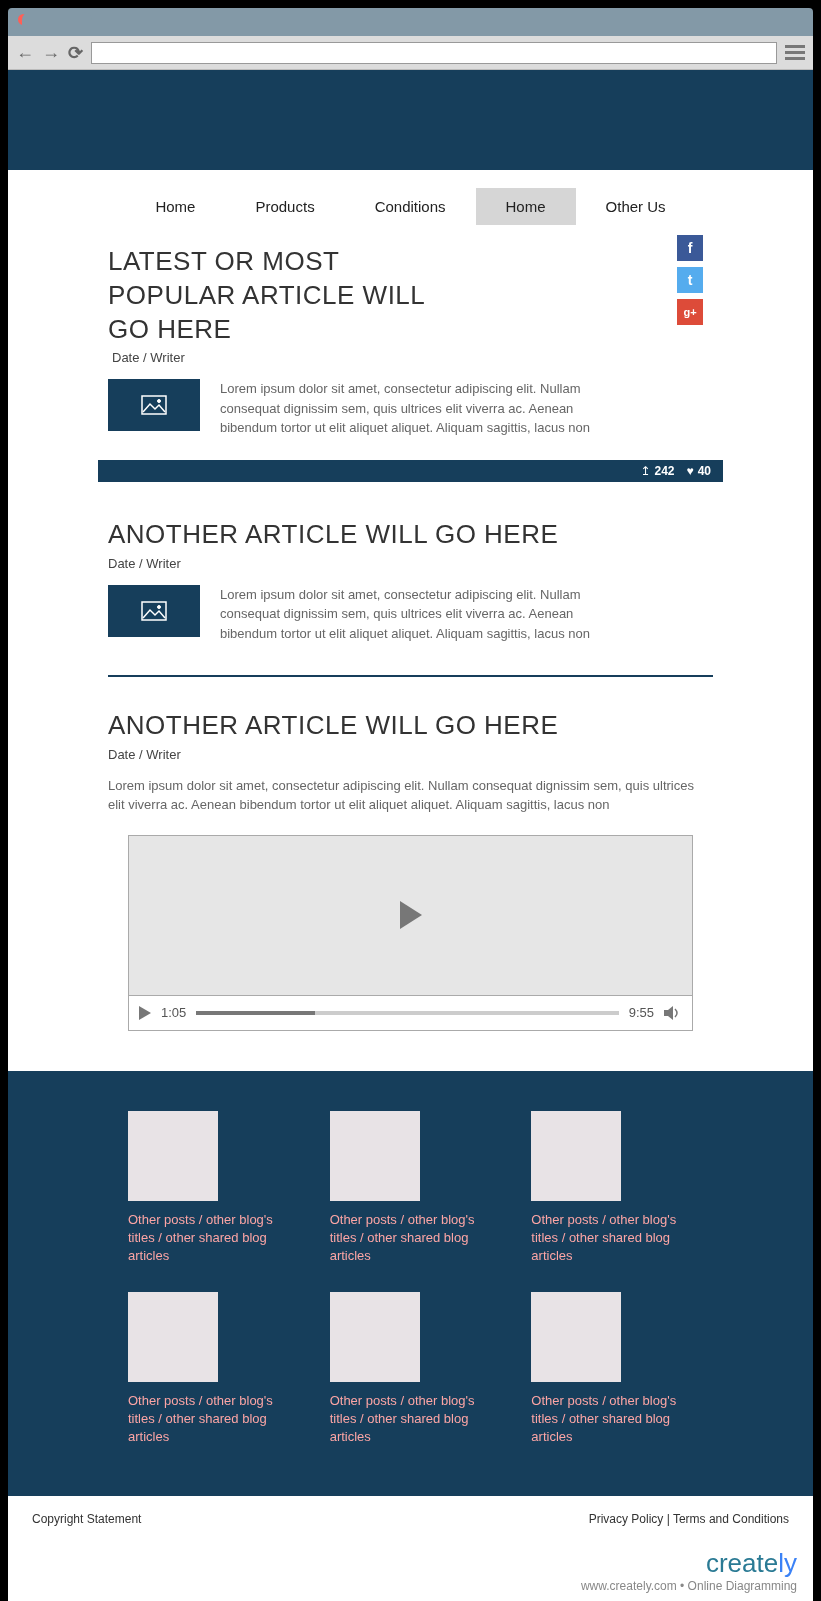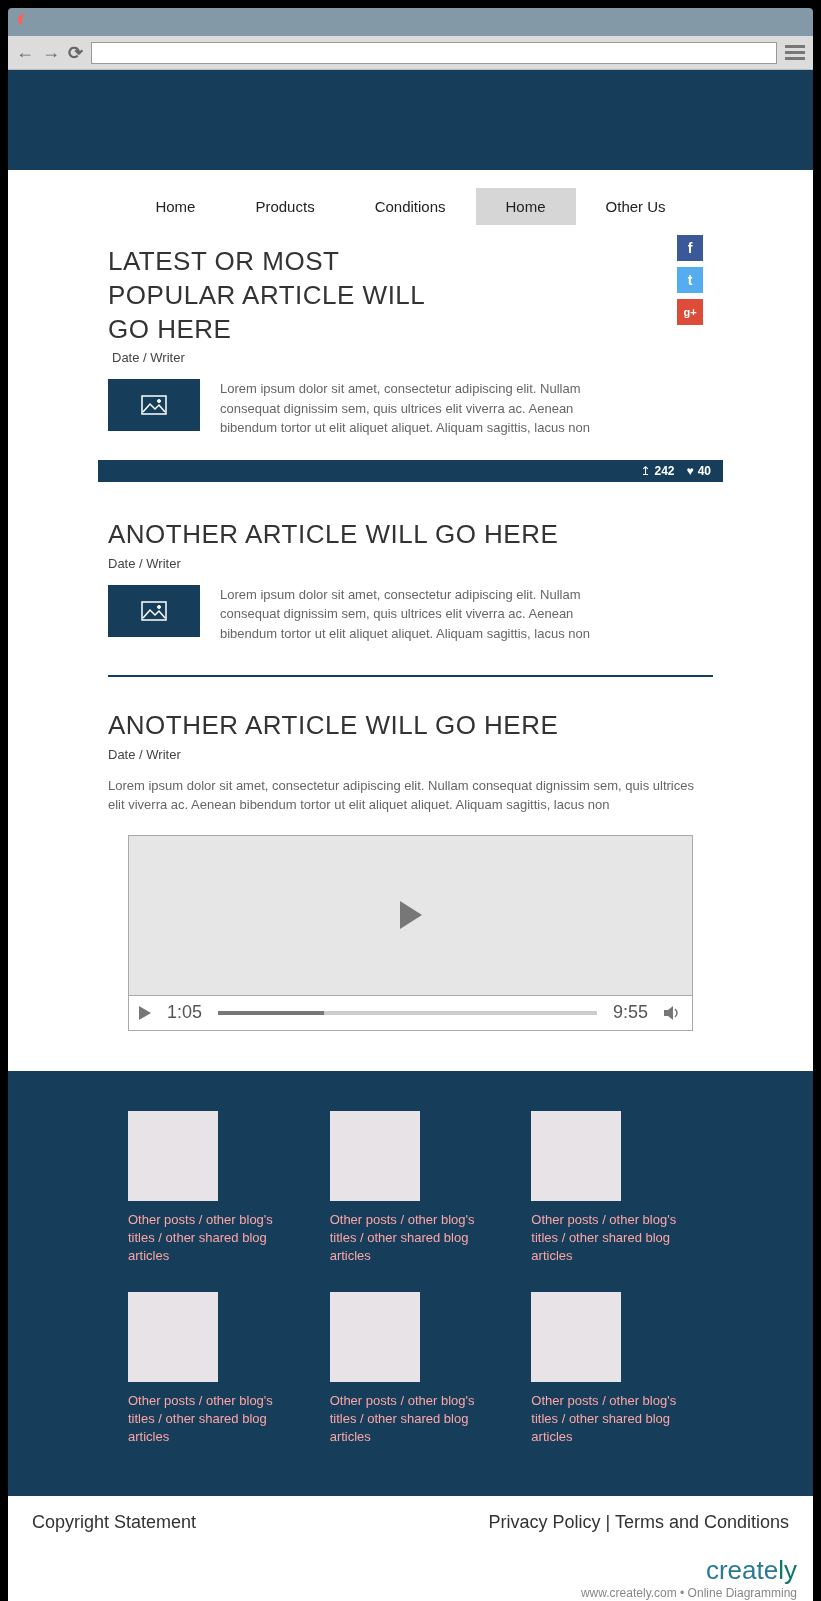--- a/index.html
+++ b/index.html
@@ -34,35 +34,35 @@
   .tw{background:#55acee;}
   .gp{background:#dd4b39;font-size:11px;}
   .stat-bar{background:#163e5b;color:#fff;font-size:12px;height:22px;display:flex;align-items:center;justify-content:flex-end;padding:0 12px;gap:12px;margin:22px -10px 0;}
   .stat-item{display:flex;align-items:center;gap:4px;}
   .divider{border:none;border-top:2px solid #163e5b;margin:32px 0;}
   .article2{margin-top:36px;}
   .article3 .excerpt{max-width:none;margin-bottom:20px;}
   .video{border:1px solid #aaa;margin:10px 20px 0;}
   .video-screen{background:#e6e6e6;height:160px;display:flex;align-items:center;justify-content:center;border-bottom:1px solid #aaa;}
   .play-triangle{width:0;height:0;border-left:22px solid #777;border-top:14px solid transparent;border-bottom:14px solid transparent;}
-  .video-controls{height:34px;display:flex;align-items:center;padding:0 10px;gap:16px;font-size:18px;color:#555;}
+  .video-controls{height:34px;display:flex;align-items:center;padding:0 10px;gap:10px;font-size:13px;color:#555;}
   .small-play{width:0;height:0;border-left:12px solid #777;border-top:7px solid transparent;border-bottom:7px solid transparent;}
   .progress{flex:1;height:4px;background:#ccc;position:relative;}
   .progress-fill{position:absolute;left:0;top:0;height:100%;width:28%;background:#777;}
   .speaker{display:flex;align-items:center;}
   .footer-grid{background:#163e5b;padding:40px 120px 50px;display:grid;grid-template-columns:repeat(3,1fr);gap:26px 40px;}
   .grid-item{color:#fca5a5;}
   .grid-thumb{width:90px;height:90px;background:#e8e3e6;margin-bottom:10px;}
   .grid-text{font-size:13px;line-height:1.4;}
-  .footer-bar{background:#fff;padding:16px 24px;display:flex;justify-content:space-between;font-size:18px;color:#333;}
+  .footer-bar{background:#fff;padding:16px 24px;display:flex;justify-content:space-between;font-size:12px;color:#333;}
   .footer-links a{color:#333;text-decoration:none;}
   .brand-bar{background:#fff;padding:6px 16px 12px;text-align:right;}
   .brand-logo{font-size:26px;font-weight:400;}
   .brand-logo .c1{color:#2a7a94;margin-top:32px;}
-  .brand-logo .c2{color:#0f766e;}
+  .brand-logo .c2{color:#3b82f6;}
   .brand-sub{font-size:12px;color:#888;}
   .img-icon{stroke:#fff;fill:none;}
 </style>
 </head>
 <body>
 
 <div class="frame">
   <div class="browser-tab">
     <div class="traffic">
       <div class="dot red"></div>

